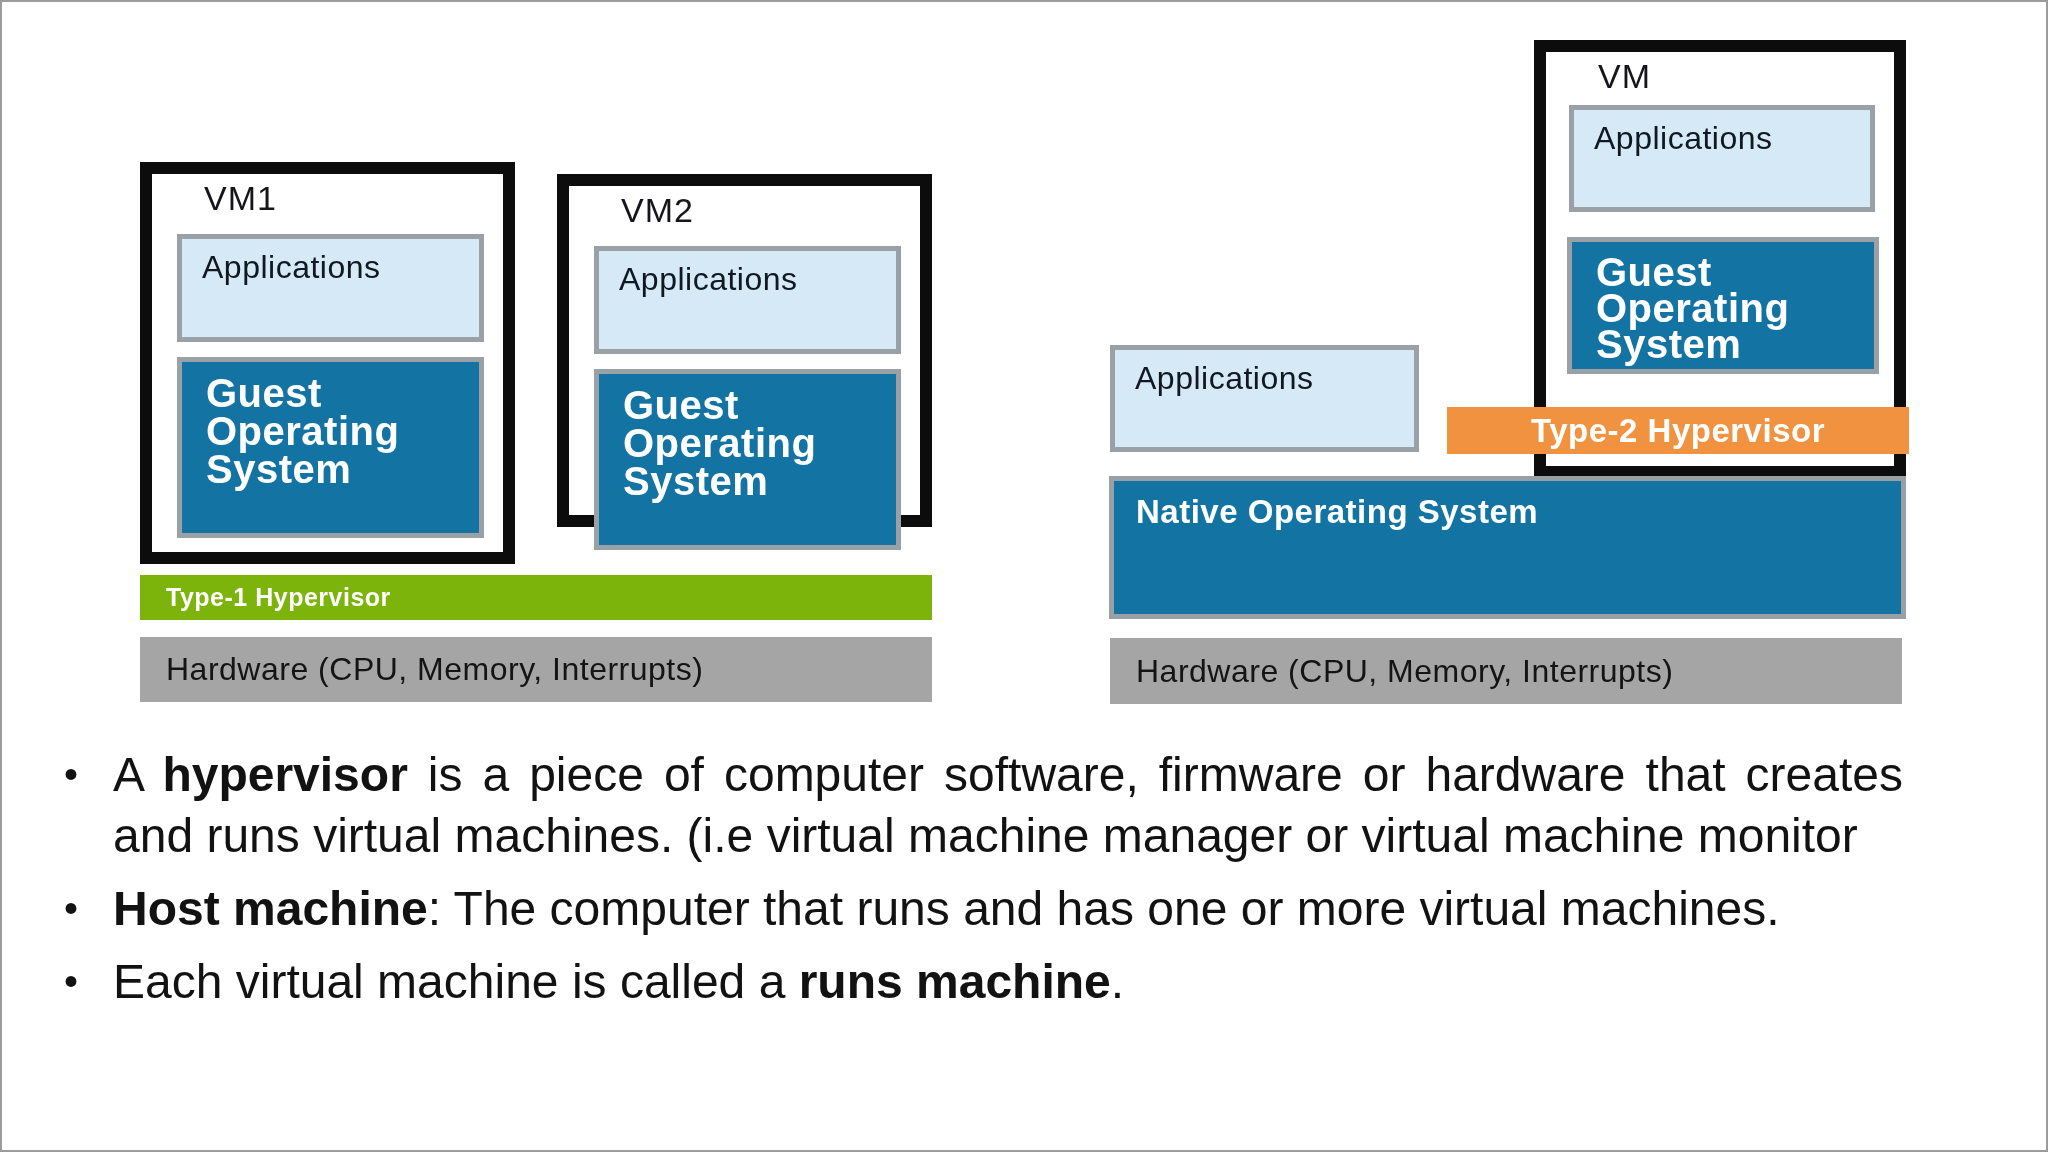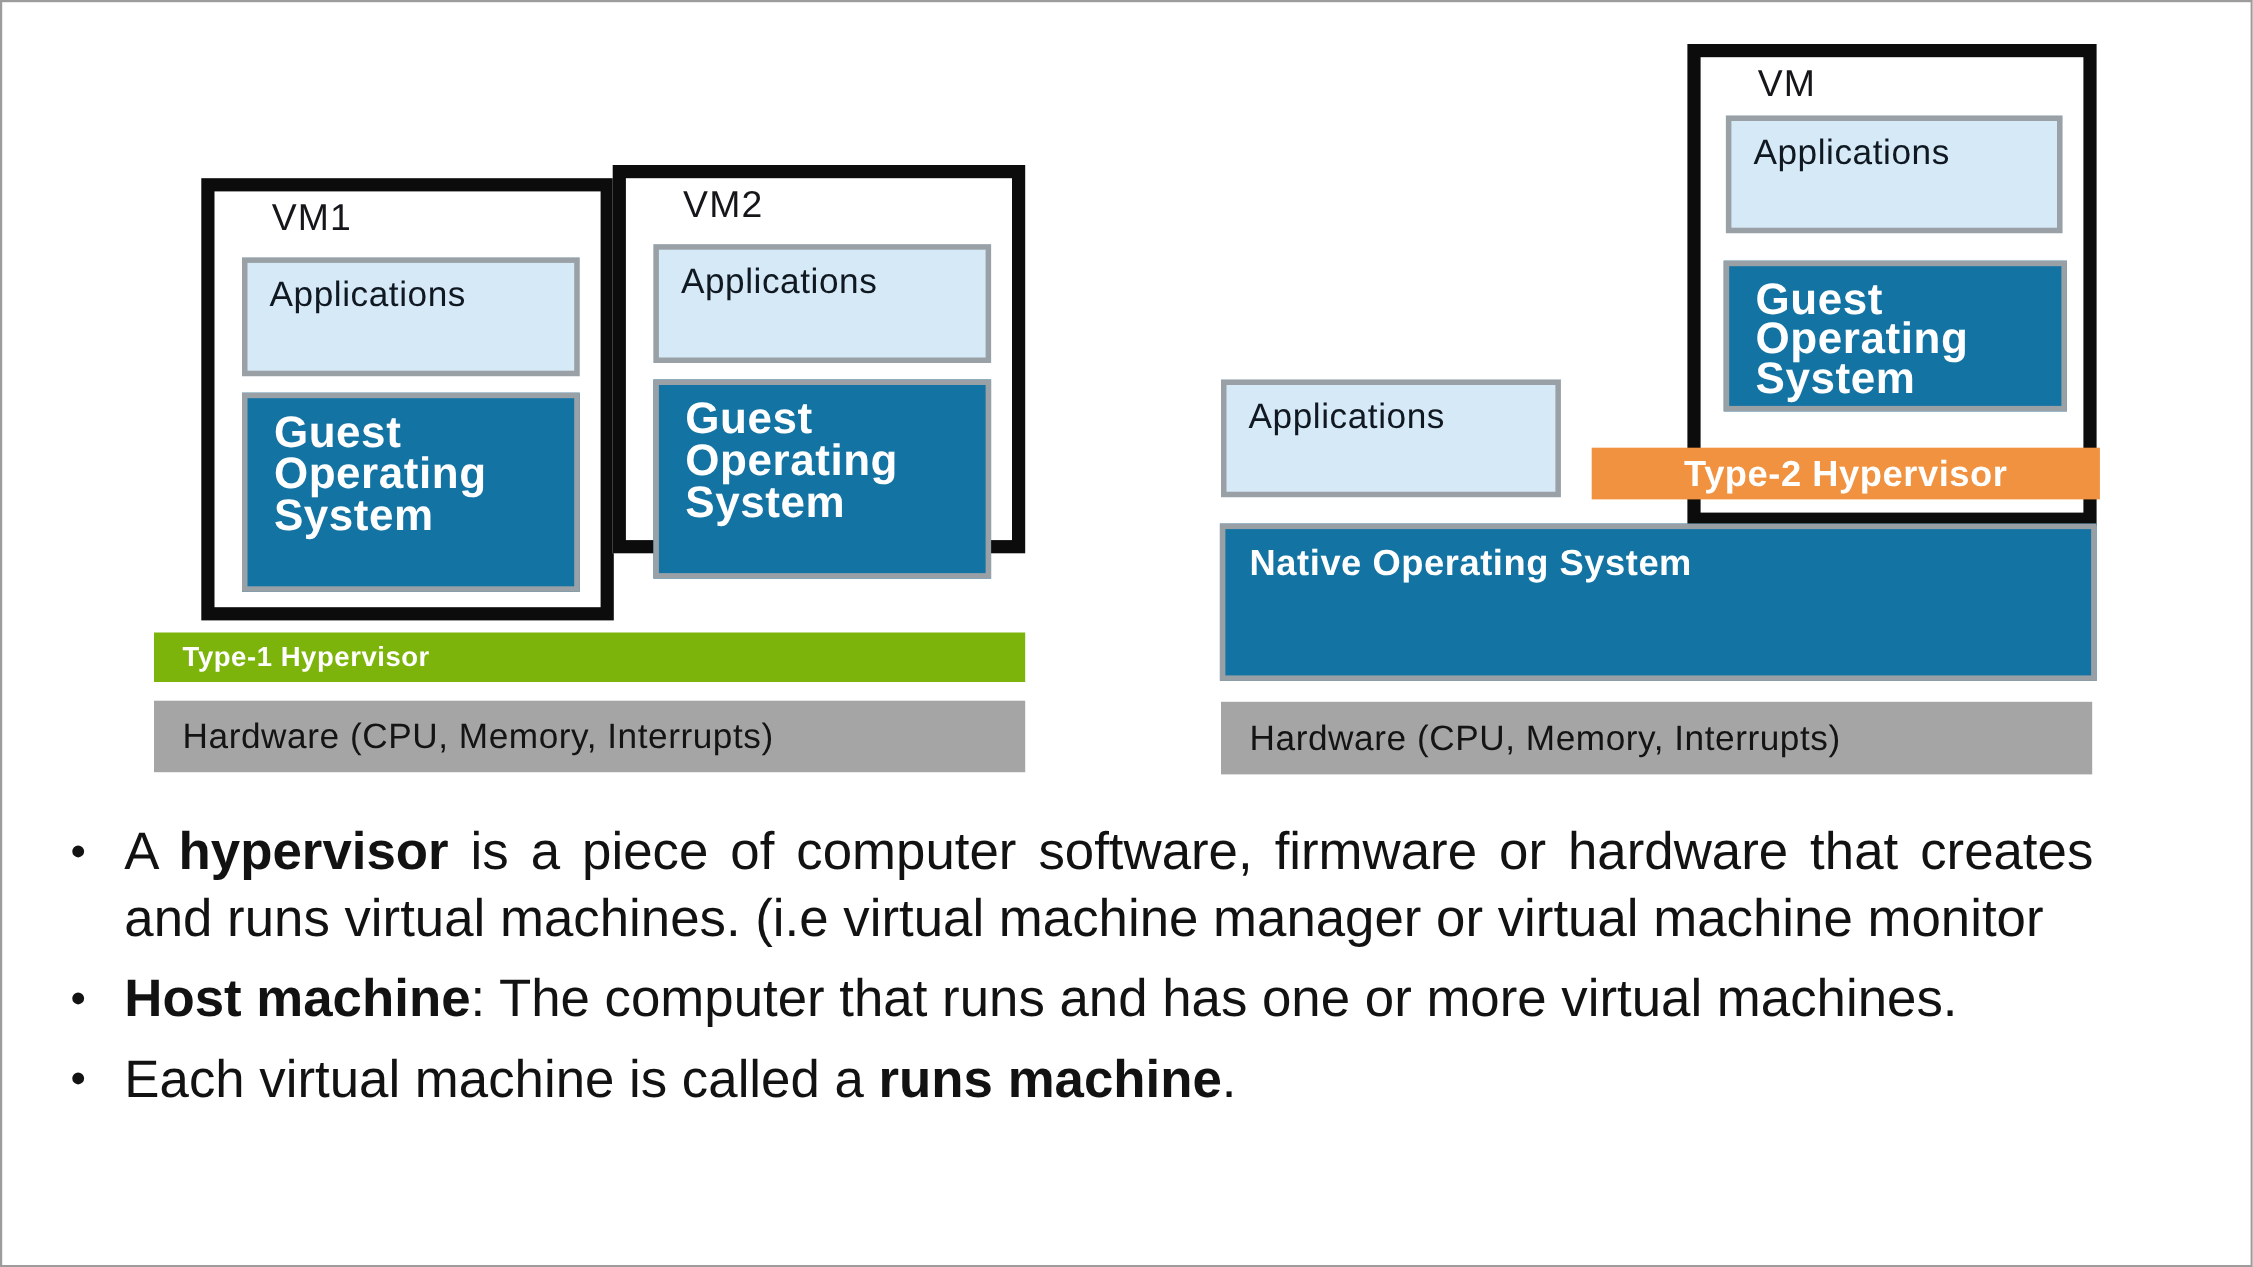--- a/index.html
+++ b/index.html
@@ -112,27 +112,27 @@
   .justified { text-align: justify; }
   .bseg-bold { font-weight: bold; }
 </style>
 </head>
 <body>
 
 <div id="page">
 
   <div>
 
-    <div class="vm-box" style="left:138px; top:160px; width:375px; height:402px;margin-left:43px;">
+    <div class="vm-box" style="left:138px; top:160px; width:375px; height:402px;">
       <div class="vm-title">VM1</div>
       <div class="box-apps" style="left:25px; top:60px; width:307px; height:108px;">Applications</div>
       <div class="box-gos" style="left:25px; top:183px; width:307px; height:181px;">Guest Operating System</div>
     </div>
 
-    <div class="vm-box" style="left:555px; top:148px; width:375px; height:353px;padding-left:24px;">
+    <div class="vm-box" style="left:555px; top:172px; width:375px; height:353px;padding-left:24px;">
       <div class="vm-title">VM2</div>
       <div class="box-apps" style="left:25px; top:60px; width:307px; height:108px;">Applications</div>
       <div class="box-gos" style="left:25px; top:183px; width:307px; height:181px;">Guest Operating System</div>
     </div>
 
     <div class="bar-green">Type-1 Hypervisor</div>
     <div class="bar-hw hw-left">Hardware (CPU, Memory, Interrupts)</div>
   </div>
 
   <div>

